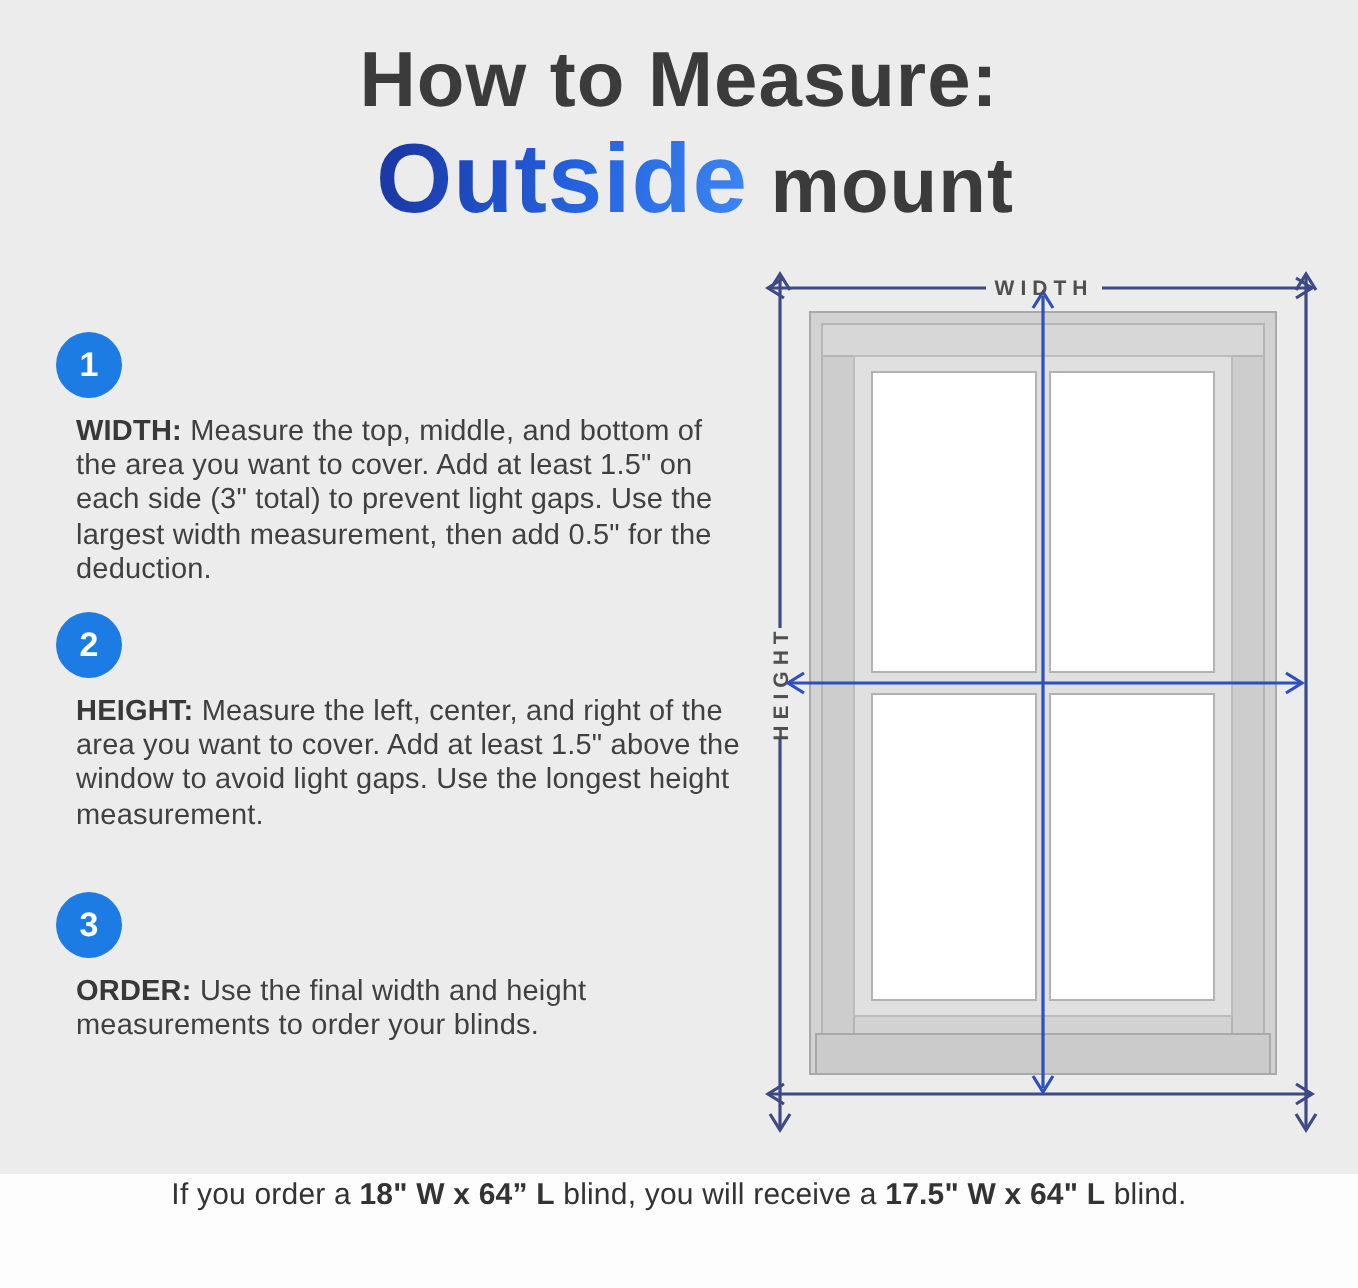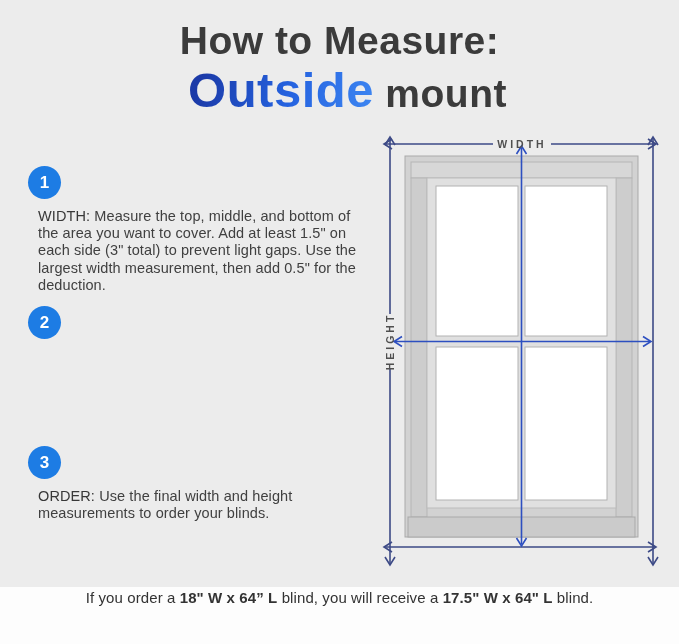--- a/index.html
+++ b/index.html
@@ -32,21 +32,21 @@
     width:33px;height:33px;border-radius:50%;
     background:#1d7ce4;
     color:#fff;font-size:17px;font-weight:700;
     display:flex;align-items:center;justify-content:center;
   }
   .step-text{
     margin:9px 0 0 10px;width:332px;
     font-size:14.5px;line-height:17.2px;color:#404040;
     letter-spacing:.1px;
   }
-  .step-text b{font-weight:400;color:#383838;}
+  .step-text b{font-weight:700;color:#383838;}
 
   
   .diagram{position:absolute;left:375px;top:128px;width:295px;height:447px;}
 
   
   .example-bar{
     position:absolute;left:0;top:587px;width:679px;height:57px;
     background:#fdfdfd;text-align:center;
   }
   .example-heading{
@@ -66,20 +66,21 @@
     <div class="title-line2"><span class="title-accent">Outside</span><span class="title-suffix"> mount</span></div>
   </div>
 
   <div class="step step1">
     <div class="badge">1</div>
     <p class="step-text"><b>WIDTH:</b> <span>Measure the top, middle, and bottom of the area you want to cover. Add at least 1.5" on each side (3" total) to prevent light gaps. Use the largest width measurement, then add 0.5" for the deduction.</span></p>
   </div>
 
   <div class="step step2">
     <div class="badge">2</div>
+    <p class="step-text"><b>HEIGHT:</b> <span>Measure the left, center, and right of the area you want to cover. Add at least 1.5" above the window to avoid light gaps. Use the longest height measurement.</span></p>
   </div>
 
   <div class="step step3">
     <div class="badge">3</div>
     <p class="step-text"><b>ORDER:</b> <span>Use the final width and height measurements to order your blinds.</span></p>
   </div>
 
   <svg class="diagram" viewBox="0 0 295 447">
 
     <g>

